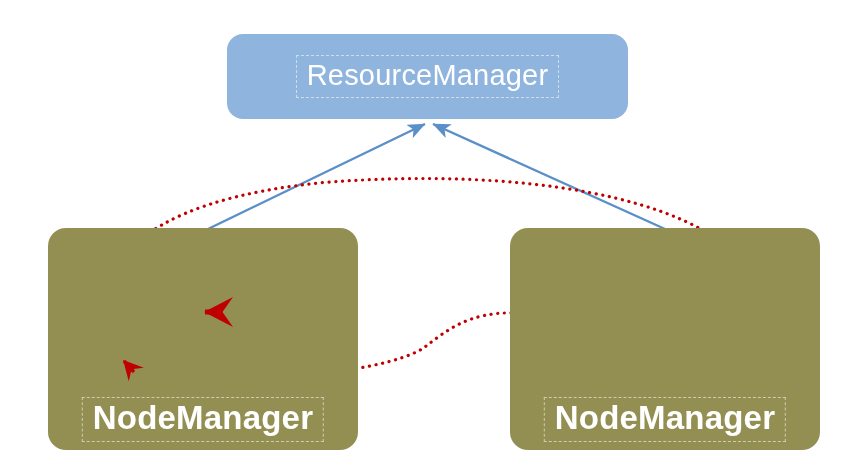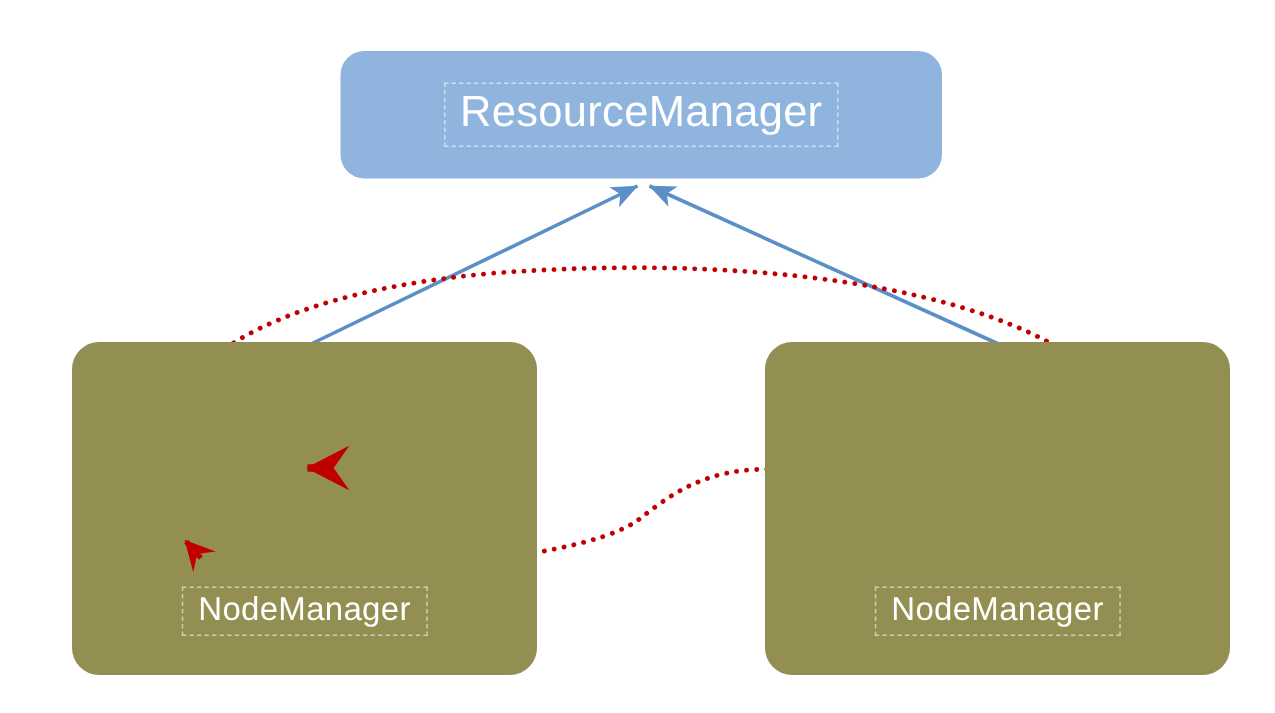--- a/index.html
+++ b/index.html
@@ -70,24 +70,24 @@
     font-size: 29px;
     font-weight: 400;
     padding: 3px 10px 5px 10px;
     letter-spacing: 0.2px;
   }
 
   .nm-label {
     position: absolute;
     left: 50%;
     transform: translateX(-50%);
-    bottom: 26px;
+    bottom: 8px;
     color: #ffffff;
-    font-size: 22px;
-    font-weight: 400;
+    font-size: 33px;
+    font-weight: 700;
     padding: 2px 10px 4px 10px;
     letter-spacing: 0.2px;
   }
 </style>
 </head>
 <body>
 
 <div id="canvas">
 
   <svg class="edges edges-under" viewBox="0 0 850 475">

